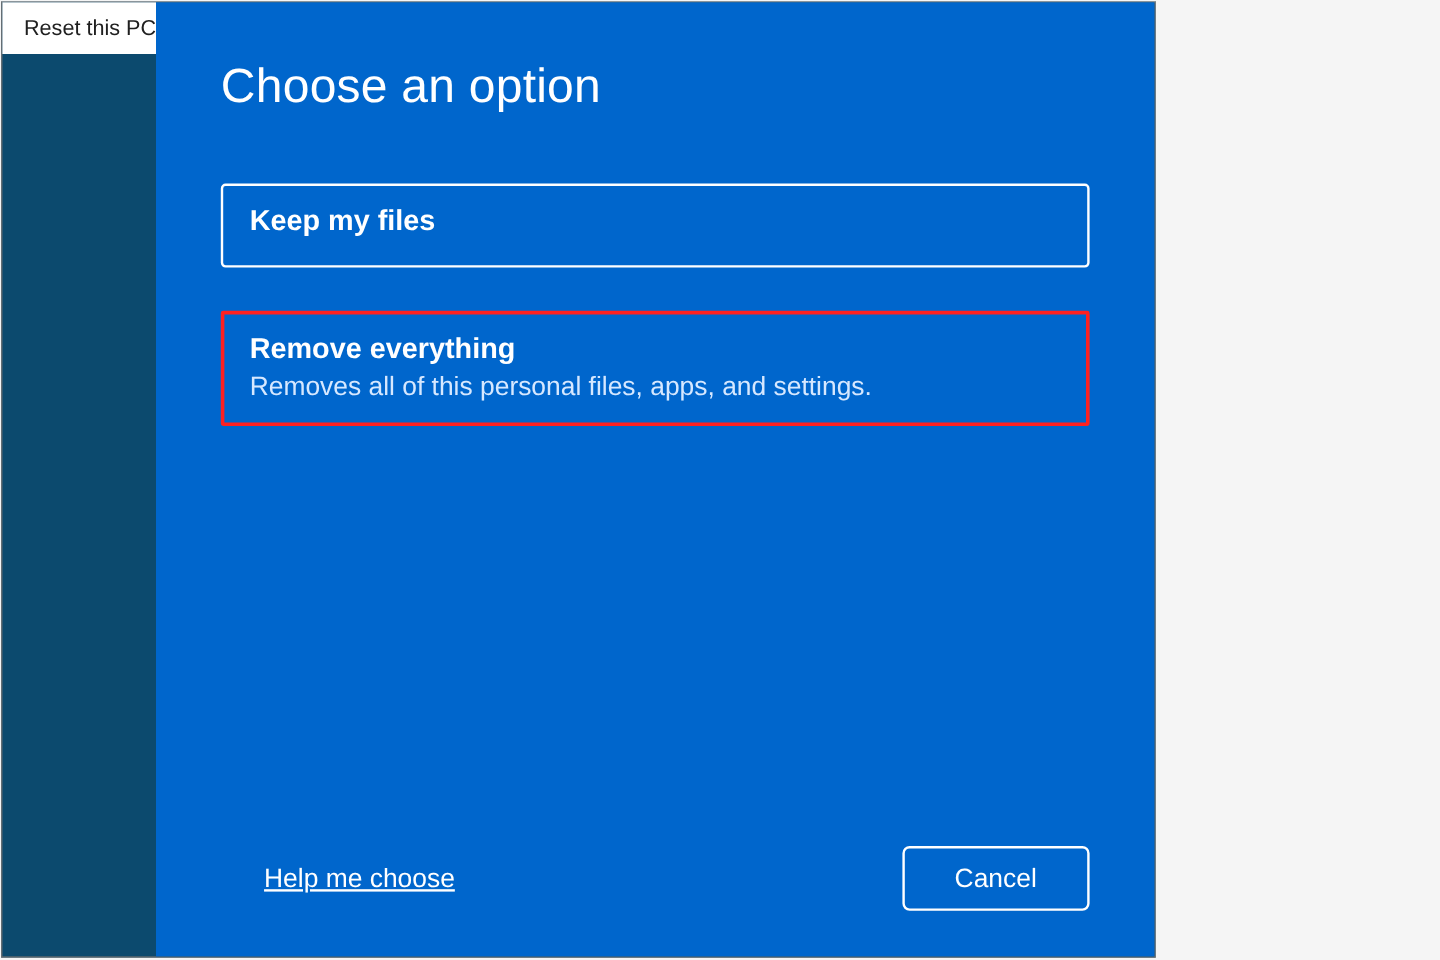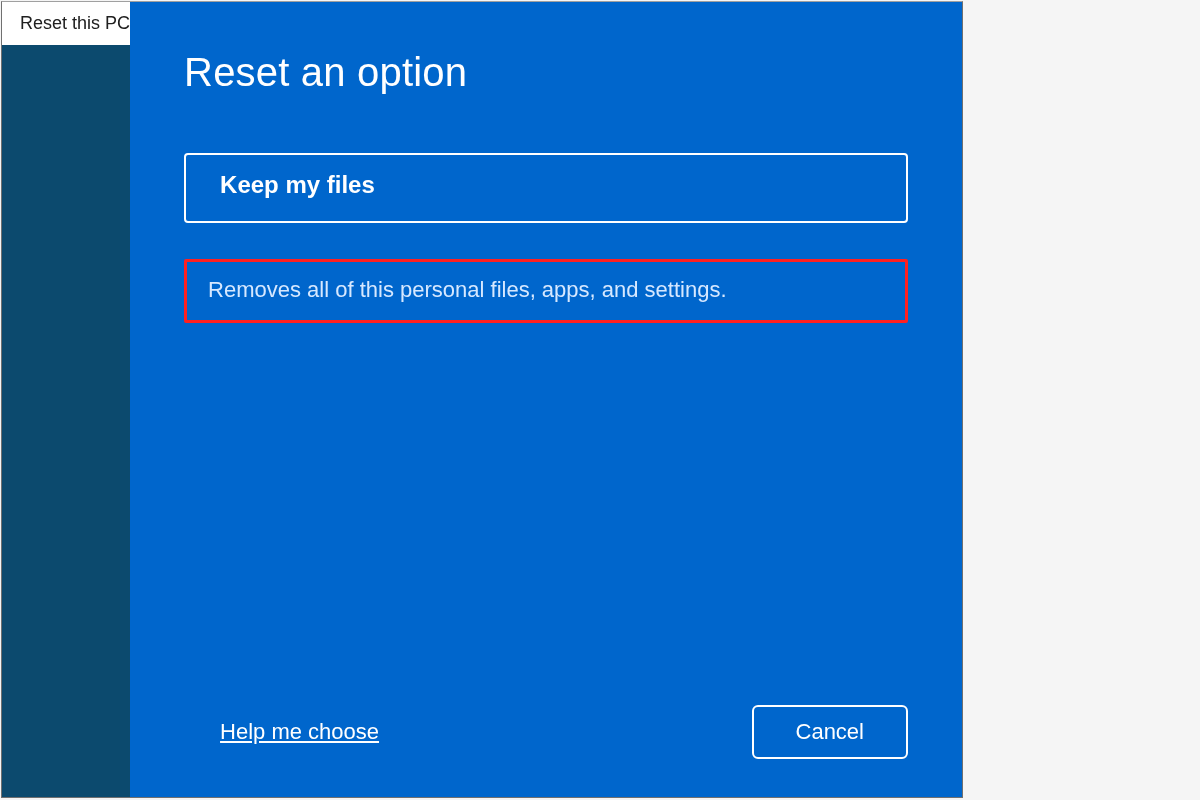--- a/index.html
+++ b/index.html
@@ -66,21 +66,20 @@
     .option-card.highlighted {
       border: 3px solid #ff2020;
       border-radius: 2px;
       padding: 15px 21px 17px 21px;
     }
     .option-title {
       color: #ffffff;
       font-size: 24px;
       font-weight: 600;
       margin-bottom: 4px;
-      margin-left: 12px;
     }
     .option-desc {
       color: #d6e8ff;
       font-size: 22px;
       font-weight: 400;
     }
     .footer {
       position: absolute;
       bottom: 38px;
       left: 54px;
@@ -113,29 +112,30 @@
 <body>
 
 <div class="window">
 
   <div class="titlebar">
     <span>Reset this PC</span>
   </div>
 
   <div class="content-area">
 
-    <h1 class="heading">Reset an option</h1>
+    <h1 class="heading">Choose an option</h1>
 
     <div class="options">
 
       <div class="option-card">
         <div class="option-title">Keep my files</div>
       </div>
 
       <div class="option-card highlighted">
+        <div class="option-title">Remove everything</div>
         <div class="option-desc">Removes all of this personal files, apps, and settings.</div>
       </div>
 
     </div>
 
     <div class="footer">
       <a class="help-link">Help me choose</a>
       <button class="cancel-btn">Cancel</button>
     </div>
 

